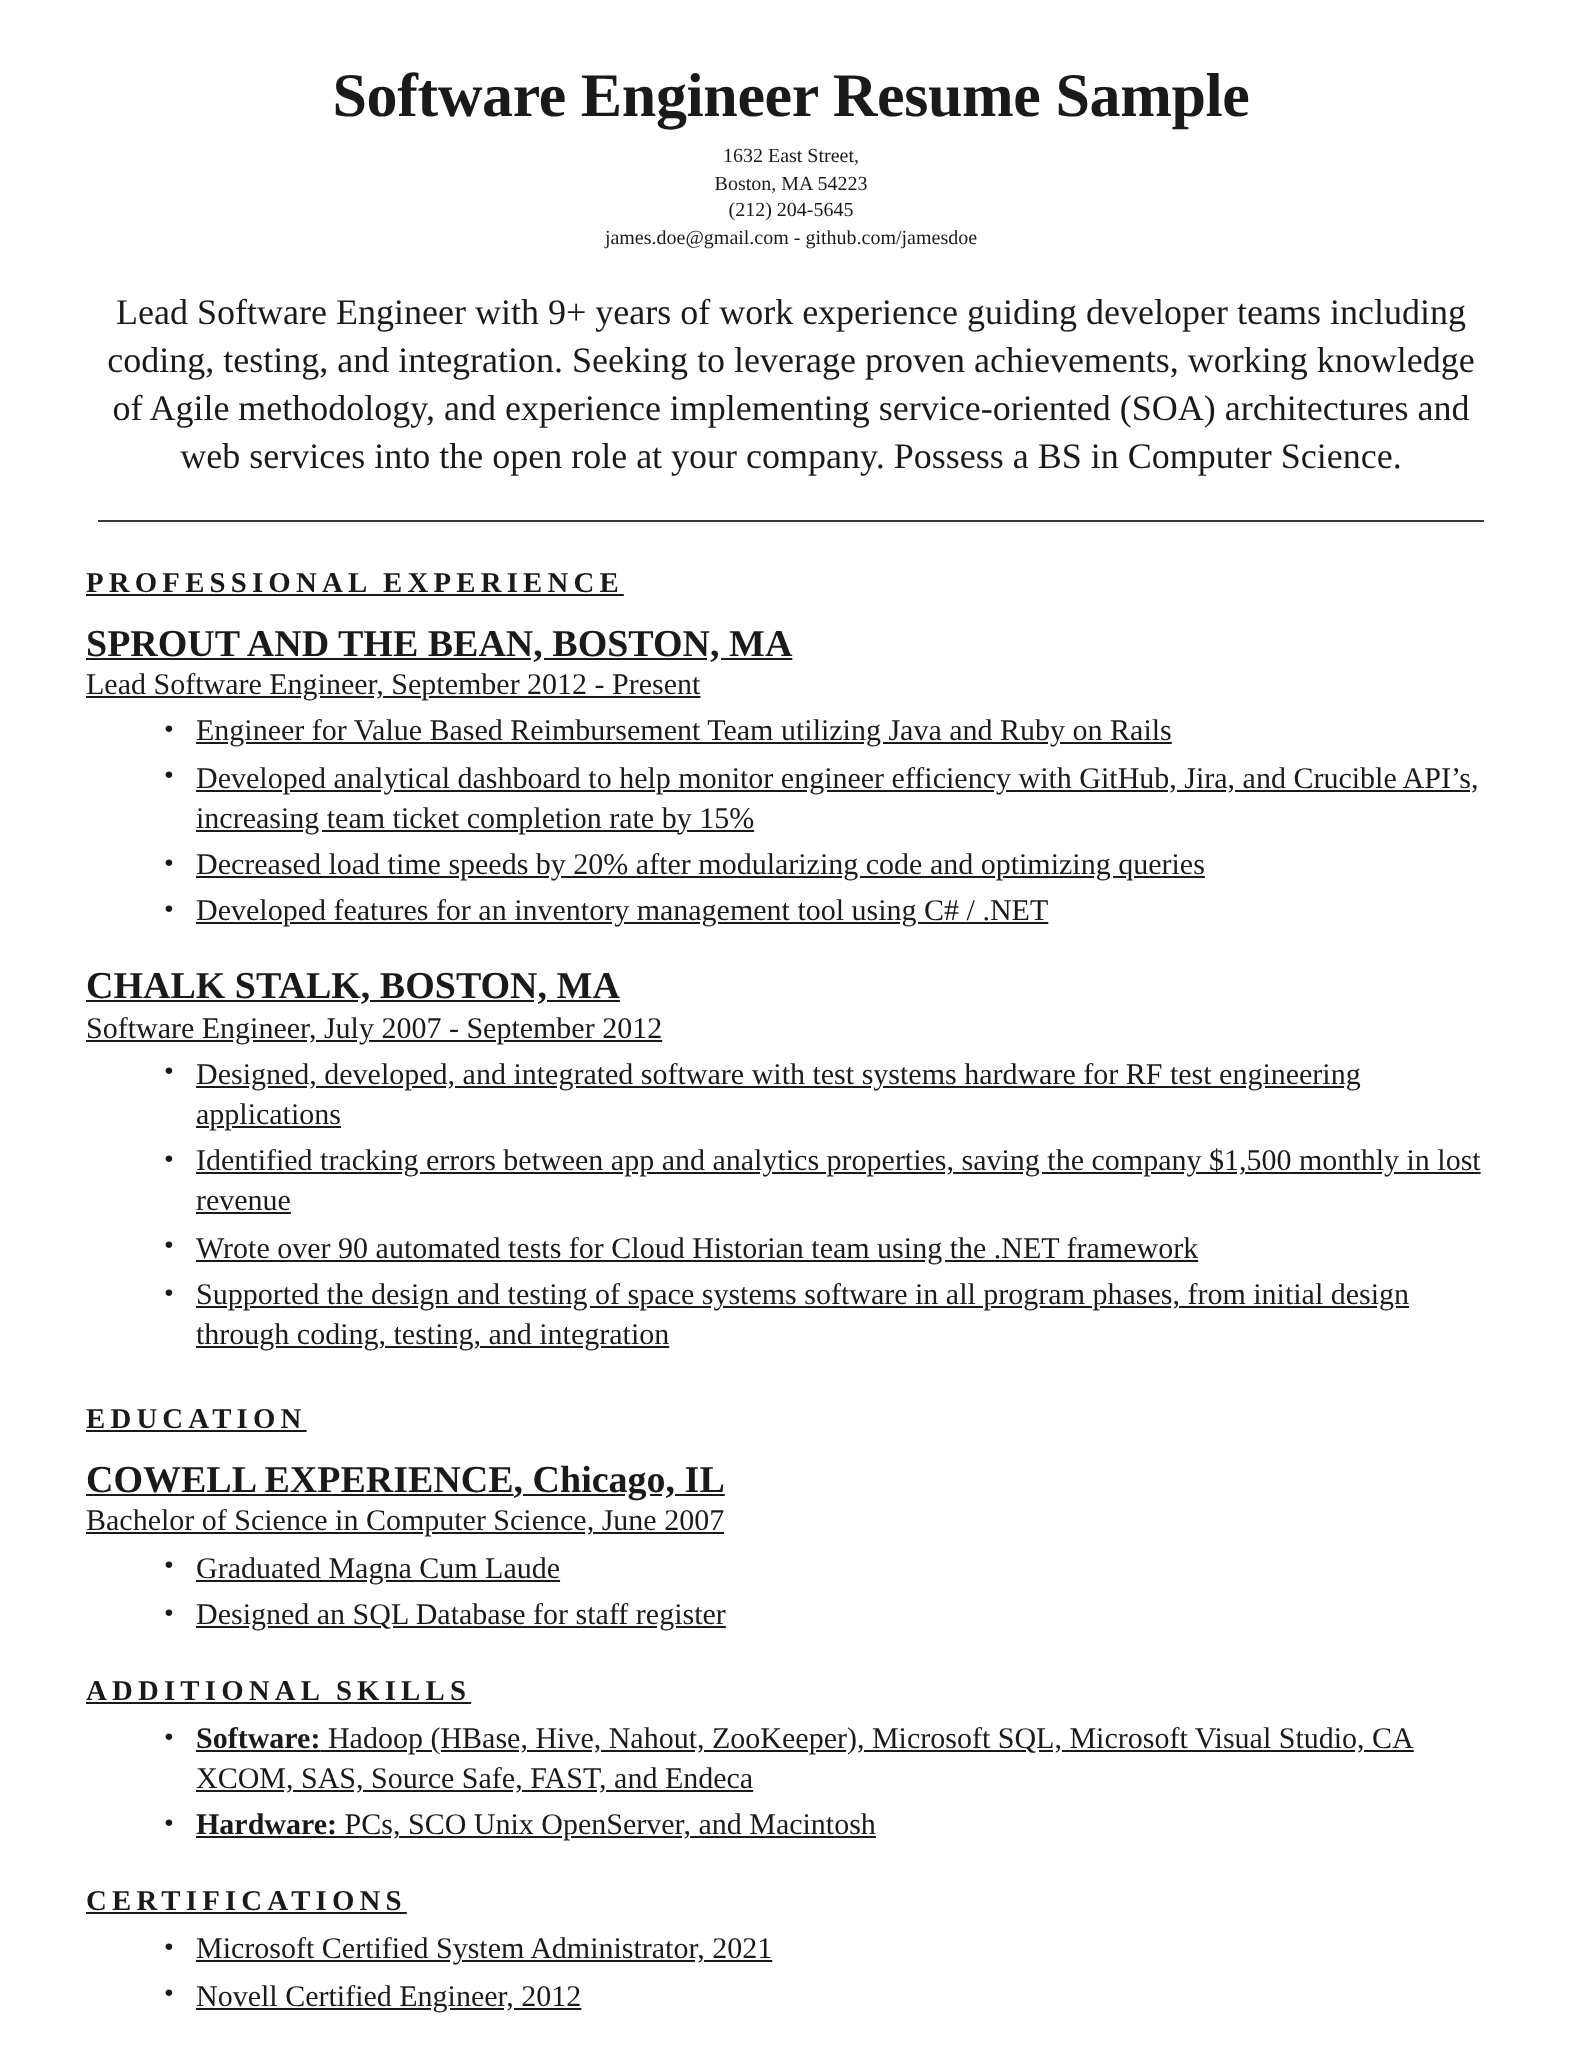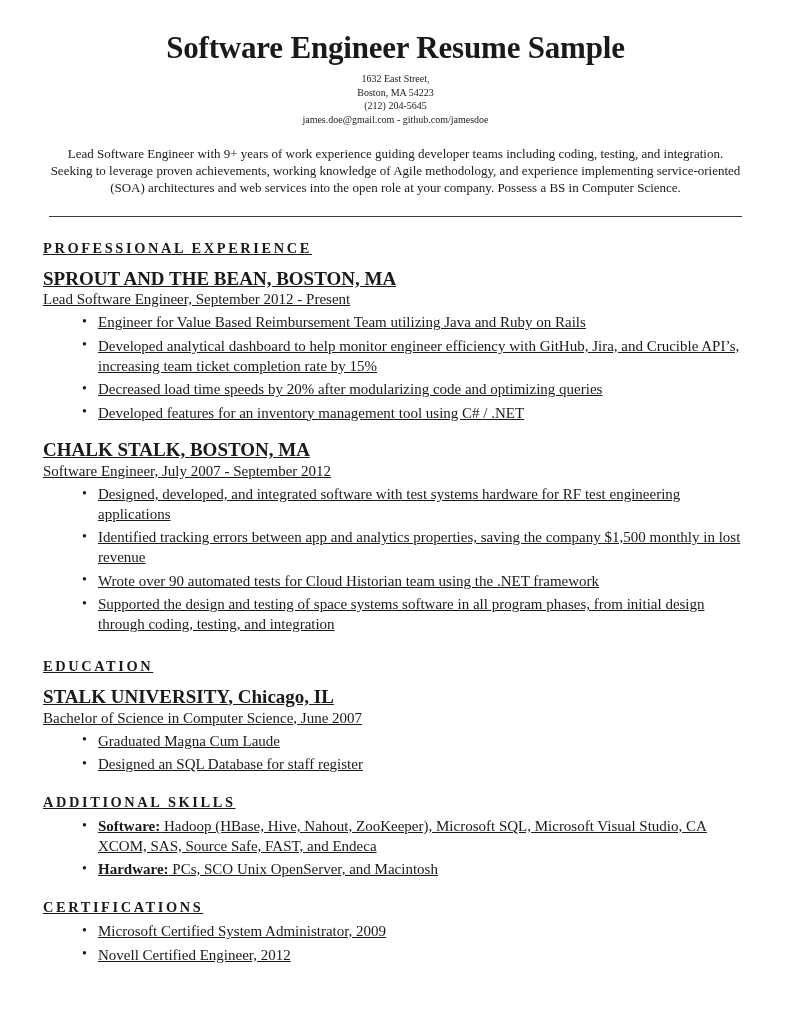--- a/index.html
+++ b/index.html
@@ -36,21 +36,21 @@
     text-align: center;
     font-size: 10px;
     line-height: 1.37;
     margin-top: 7px;
   }
   .contact-line { display: block; }
 
   
   .summary {
     text-align: center;
-    font-size: 13px;
+    font-size: 18px;
     line-height: 1.33;
     margin: 18px 6px 0 6px;
   }
 
   .divider {
     border: none;
     border-top: 1.6px solid #3a3a3a;
     margin: 19px 6px 0 6px;
   }
 
@@ -146,37 +146,37 @@
         <li>Designed, developed, and integrated software with test systems hardware for RF test engineering applications</li>
         <li>Identified tracking errors between app and analytics properties, saving the company $1,500 monthly in lost revenue</li>
         <li>Wrote over 90 automated tests for Cloud Historian team using the .NET framework</li>
         <li>Supported the design and testing of space systems software in all program phases, from initial design through coding, testing, and integration</li>
       </ul>
     </div>
   </div>
 
   <div class="section">
     <h2 class="section-title">EDUCATION</h2>
-    <p class="org"><span>STALK UNIVERSITY</span><span class="org-loc">, Chicago, IL</span></p>
+    <p class="org"><span>COWELL EXPERIENCE</span><span class="org-loc">, Chicago, IL</span></p>
     <p class="role">Bachelor of Science in Computer Science, June 2007</p>
     <ul class="bullets edu-bullets">
       <li>Graduated Magna Cum Laude</li>
       <li>Designed an SQL Database for staff register</li>
     </ul>
   </div>
 
   <div class="section">
     <h2 class="section-title tight">ADDITIONAL SKILLS</h2>
     <ul class="bullets skills">
       <li><b>Software:</b><span> Hadoop (HBase, Hive, Nahout, ZooKeeper), Microsoft SQL, Microsoft Visual Studio, CA XCOM, SAS, Source Safe, FAST, and Endeca</span></li>
       <li><b>Hardware:</b><span> PCs, SCO Unix OpenServer, and Macintosh</span></li>
     </ul>
   </div>
 
   <div class="section">
     <h2 class="section-title tight">CERTIFICATIONS</h2>
     <ul class="bullets certs">
-      <li>Microsoft Certified System Administrator, 2009</li>
+      <li>Microsoft Certified System Administrator, 2021</li>
       <li>Novell Certified Engineer, 2012</li>
     </ul>
   </div>
 
 </div>
 
 </body></html>

